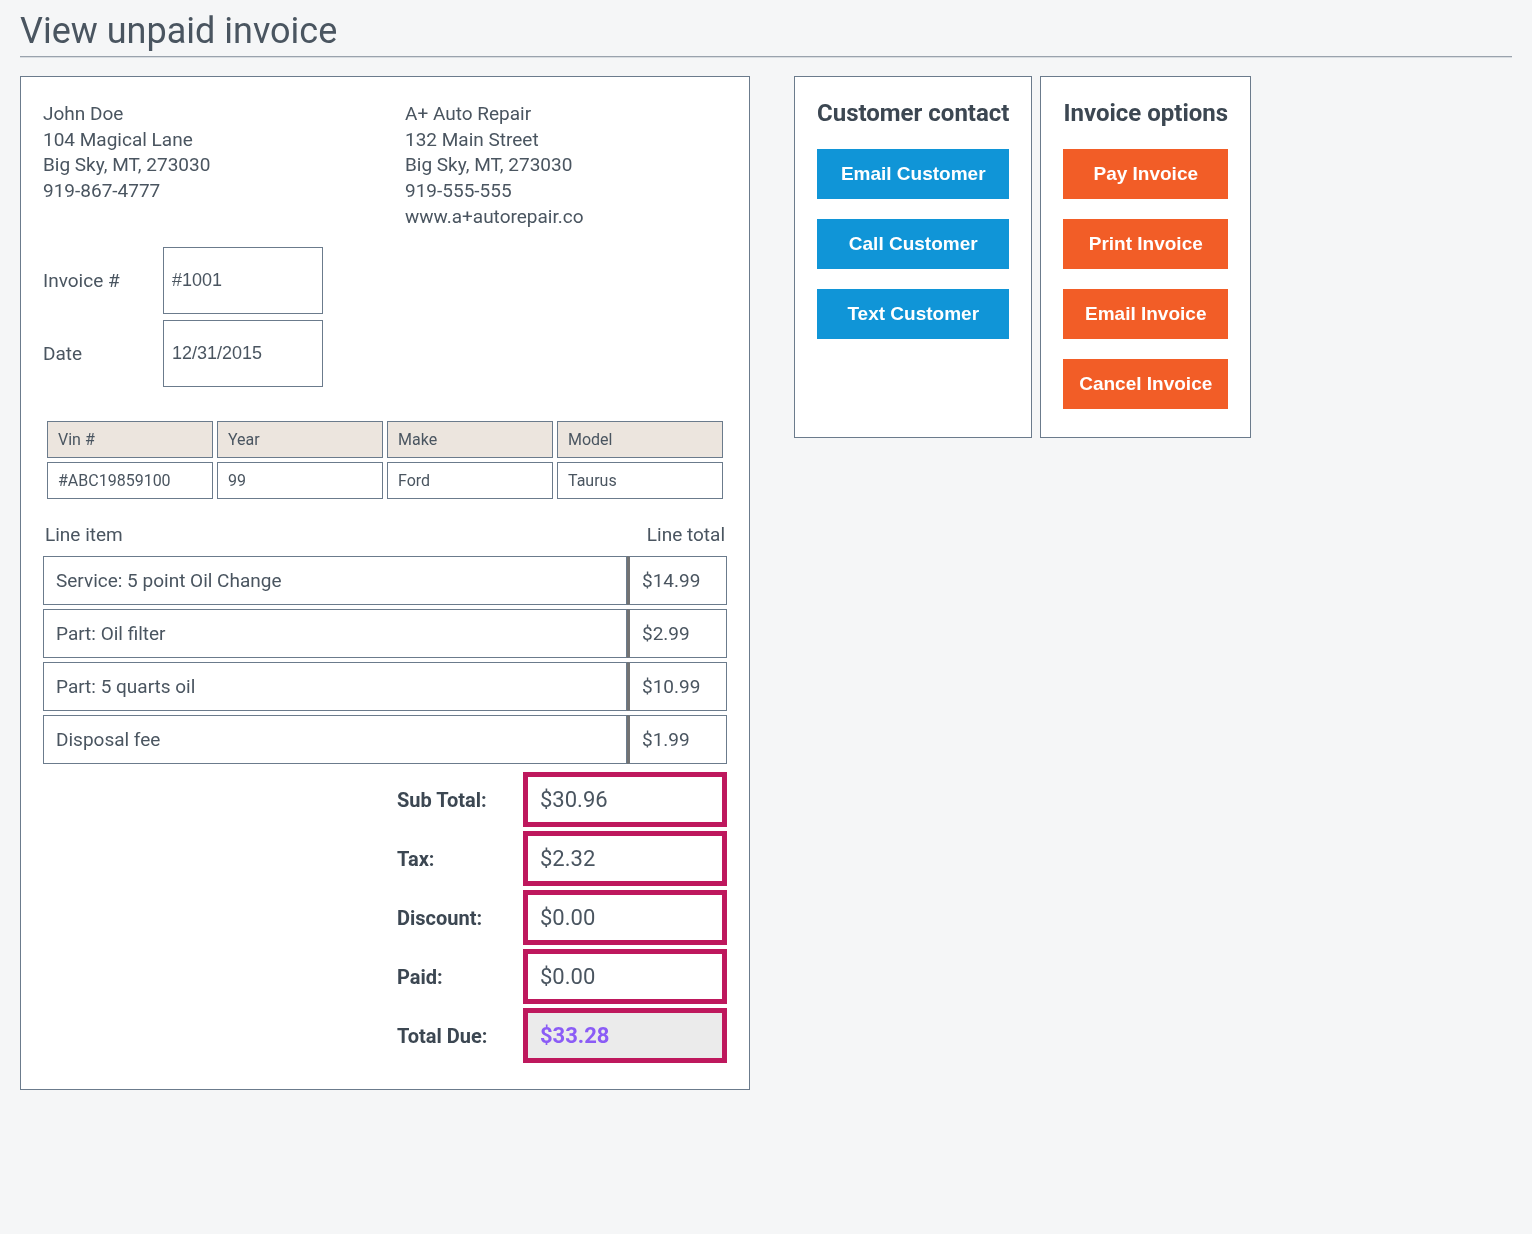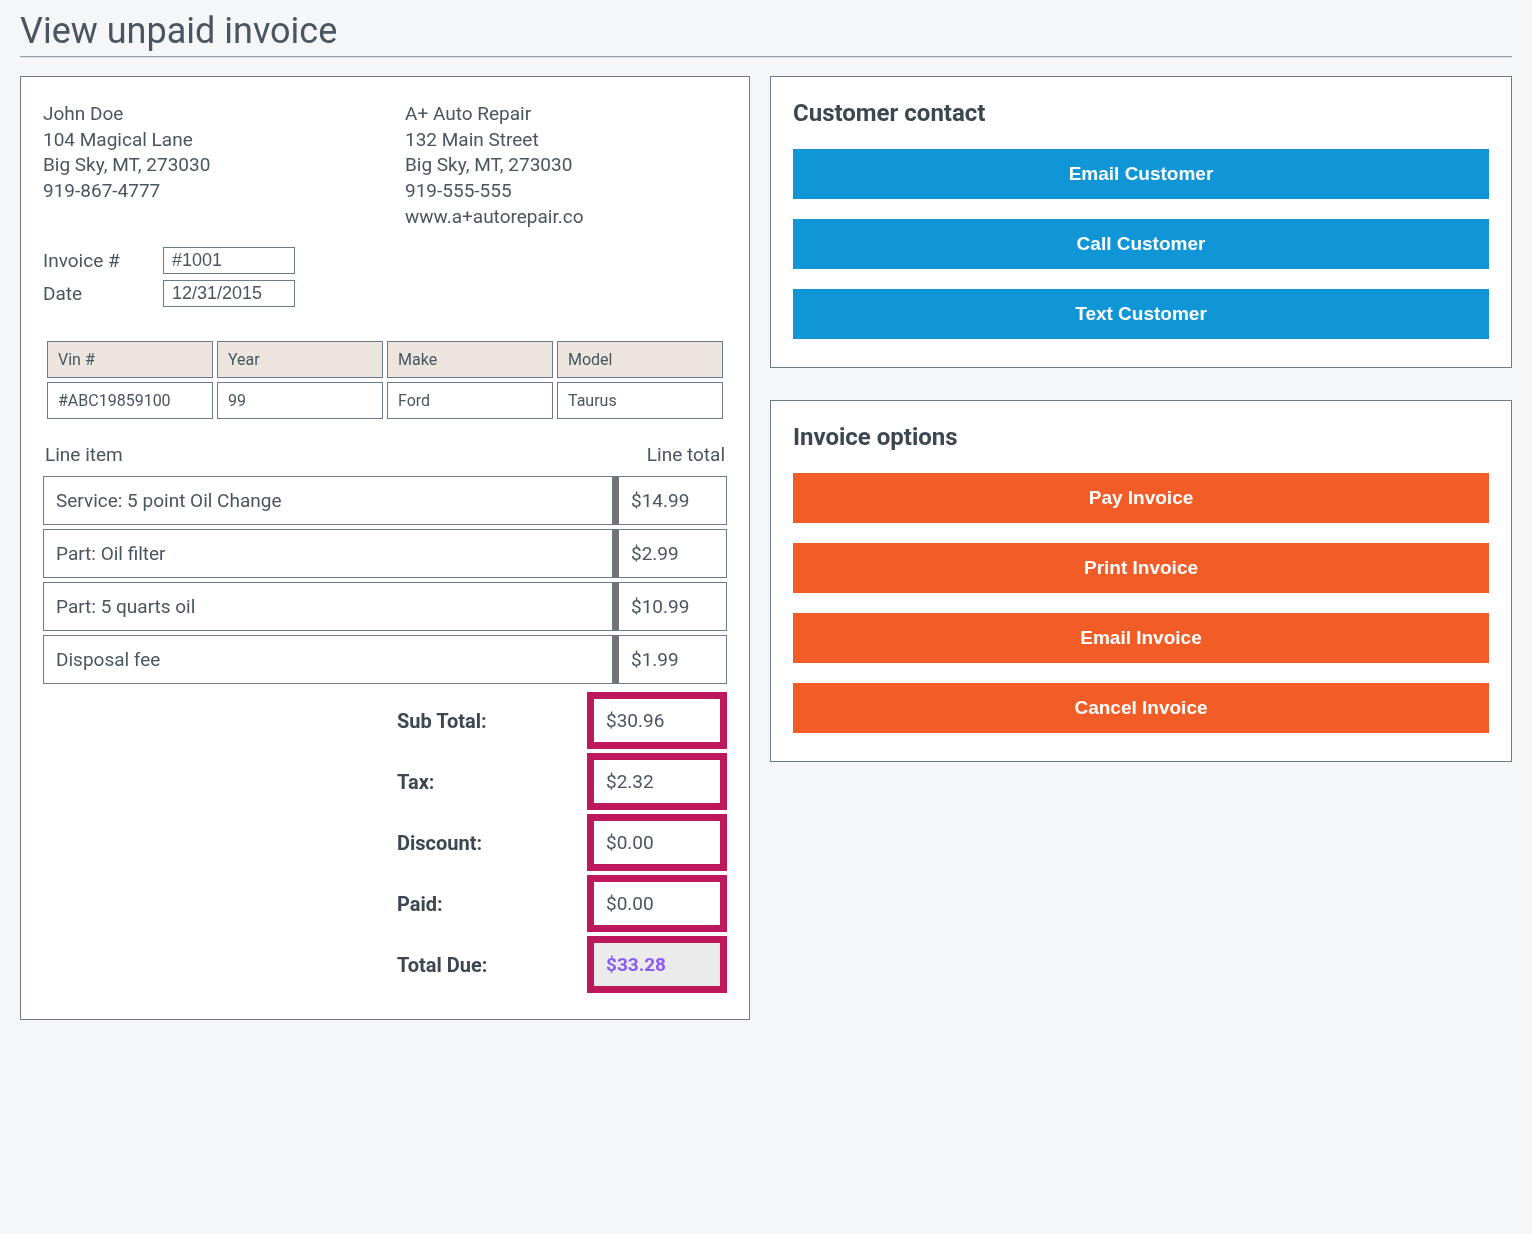--- a/index.html
+++ b/index.html
@@ -31,22 +31,22 @@
     background: #fff;
     border: 1px solid #6b7b8c;
   }
   .invoice-panel {
     flex: 0 0 730px;
     padding: 24px 22px 22px;
   }
   .side-col {
     flex: 1;
     display: flex;
-    flex-direction: column;
-    gap: 32px;
+    gap: 8px;
+    margin-left: 24px;
   }
   .side-panel {
     padding: 18px 22px 28px;
   }
   .side-panel h2 {
     font-size: 24px;
     font-weight: 700;
     margin: 4px 0 22px;
     color: #3c4752;
   }
@@ -74,23 +74,23 @@
     font-size: 19px;
     line-height: 1.35;
     color: #4a5560;
   }
   .addr-block { flex: 1; }
 
   
   .meta-row { display: flex; align-items: center; margin-bottom: 6px; }
   .meta-label { width: 120px; font-size: 19px; color: #4a5560; }
   .meta-input {
-    width: 132px;
-    border: 1px solid #6b7b8c;
-    padding: 2px 8px;
+    width: 160px;
+    border: 1px solid #6b7b8c;
+    padding: 22px 8px;
     font-size: 18px;
     color: #4a5560;
     background: #fff;
   }
 
   
   table.vehicle {
     width: 100%;
     border-collapse: separate;
     border-spacing: 4px;
@@ -120,41 +120,41 @@
     width: 100%;
     border-collapse: separate;
     border-spacing: 0 4px;
   }
   table.lines td {
     border: 1px solid #6b7b8c;
     padding: 12px 12px;
     font-size: 19px;
     color: #4a5560;
   }
-  table.lines td.amount { width: 114px; border-left: 6px solid #737373; }
+  table.lines td.amount { width: 100px; border-left: 3px solid #737373; }
 
   
   .totals {
     margin-top: 4px;
     margin-left: auto;
     width: 330px;
   }
   .total-row { display: flex; align-items: center; margin-bottom: 4px; }
   .total-label {
     flex: 1;
     font-size: 20px;
     font-weight: 700;
     color: #3c4752;
     padding-right: 10px;
   }
   .total-box {
-    width: 140px;
-    border: 7px solid #be185d;
+    width: 204px;
+    border: 5px solid #be185d;
     padding: 10px 12px;
-    font-size: 19px;
+    font-size: 22px;
     color: #4a5560;
     background: #fff;
   }
   .total-box.due {
     background: #ebebeb;
     font-weight: 700;
     color: #8b5cf6;
   }
 </style>
 </head>

